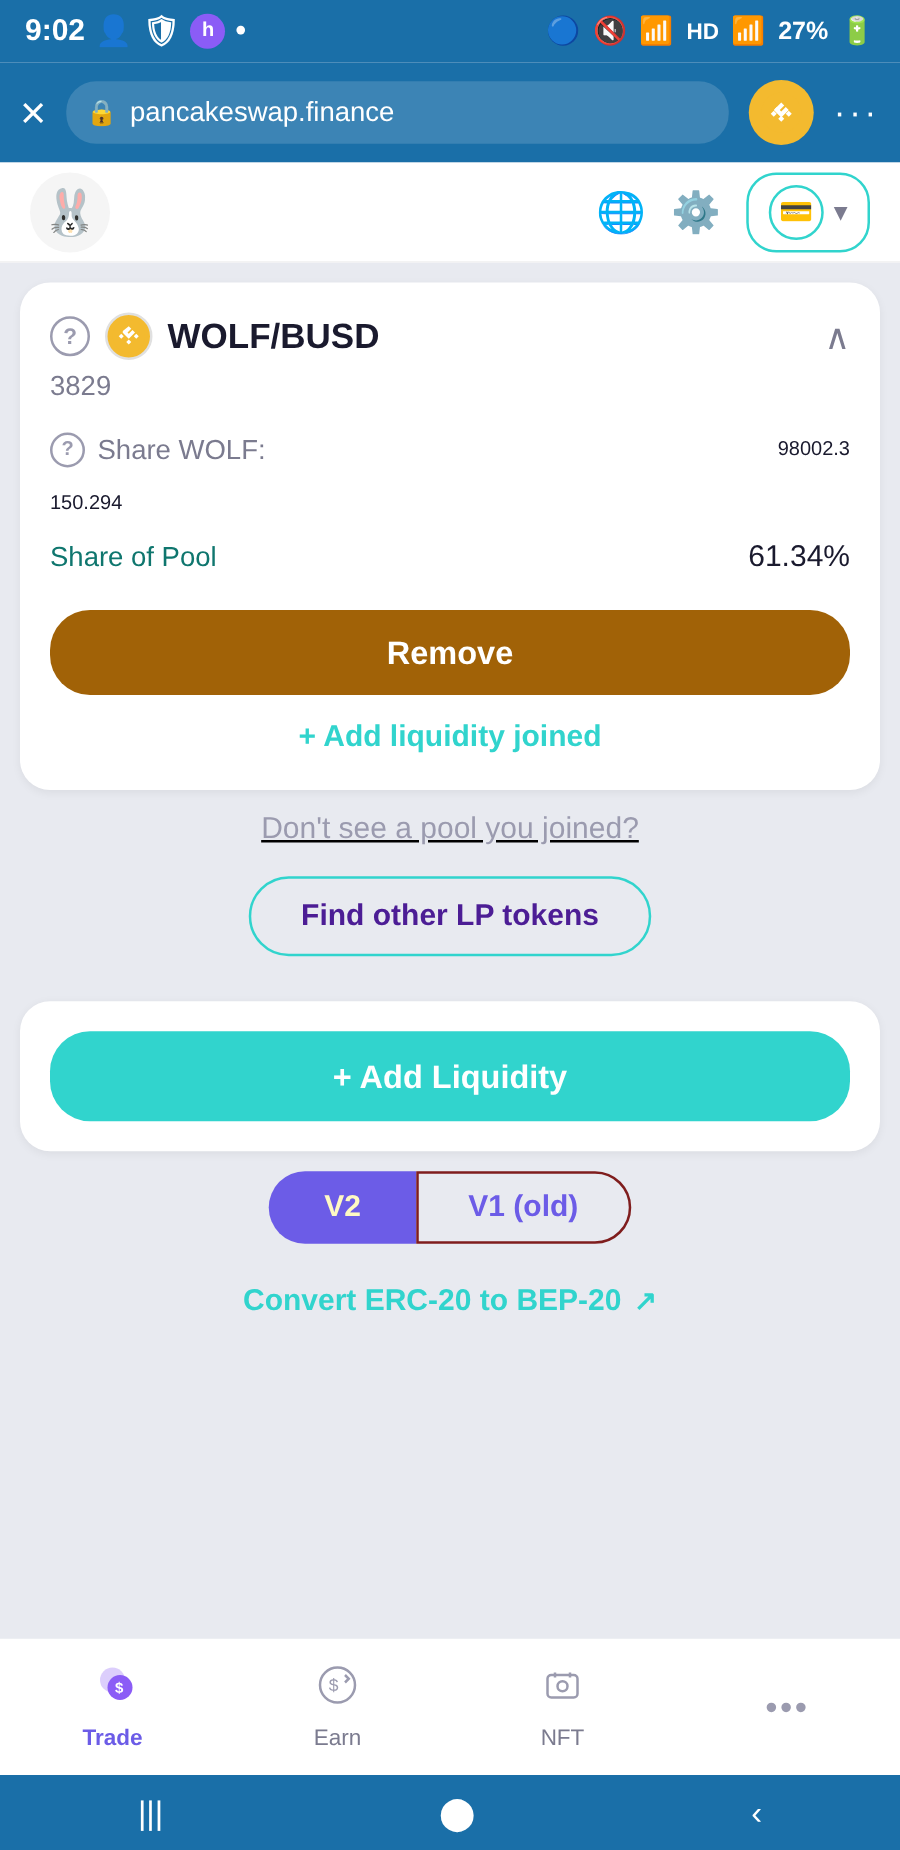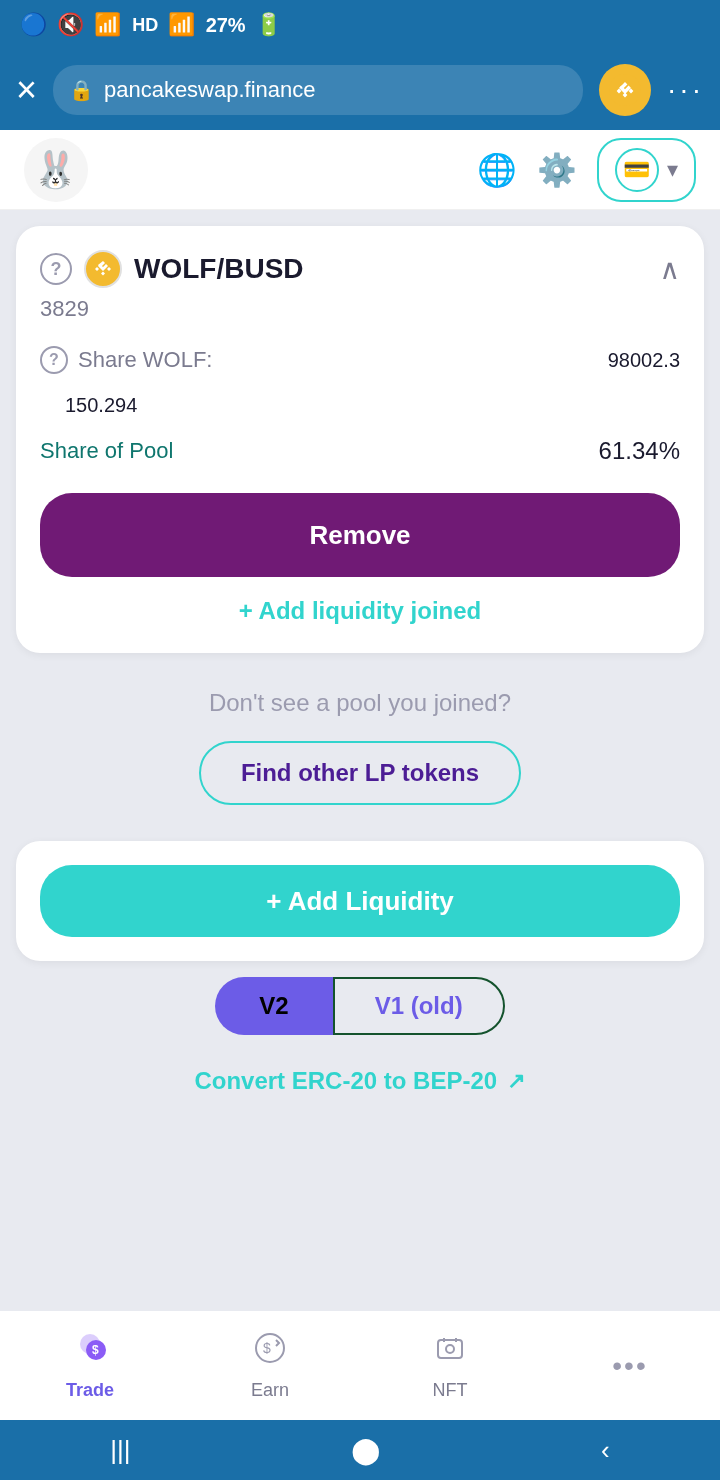--- a/index.html
+++ b/index.html
@@ -175,48 +175,47 @@
       margin-bottom: 20px;
     }
     .pool-detail-label {
       display: flex;
       align-items: center;
       gap: 10px;
       font-size: 22px;
       color: #7b7b8f;
     }
     .pool-detail-value {
-      font-size: 20px;
+      font-size: 16px;
       color: #1a1a2e;
       font-weight: 500;
-      margin-left: 25px;
     }
 
     .share-row {
       display: flex;
       justify-content: space-between;
       align-items: center;
       margin-bottom: 28px;
     }
     .share-label {
       font-size: 22px;
       color: #0f766e;
     }
     .share-value {
       font-size: 24px;
       color: #1a1a2e;
       font-weight: 500;
     }
 
     .remove-btn {
       width: 100%;
-      background: #701a75;
+      background: #a16207;
       border: none;
       border-radius: 32px;
-      height: 84px;
+      height: 68px;
       font-size: 26px;
       font-weight: 700;
       color: white;
       cursor: pointer;
       margin-bottom: 20px;
     }
 
     .add-liquidity-link {
       display: flex;
       align-items: center;
@@ -225,21 +224,22 @@
       color: #31d4cd;
       font-size: 24px;
       font-weight: 600;
       cursor: pointer;
       padding-bottom: 4px;
     }
 
     
     .find-pool-section {
       text-align: center;
-      padding: 36px 20px 20px 20px;
+      padding: 17px 20px 20px 20px;
+      text-decoration: underline;
     }
     .find-pool-text {
       font-size: 24px;
       color: #9b9baf;
       margin-bottom: 24px;
     }
     .find-lp-btn {
       background: transparent;
       border: 2.5px solid #31d4cd;
       border-radius: 32px;
@@ -286,29 +286,29 @@
     .version-btn {
       height: 58px;
       padding: 0 40px;
       border: none;
       font-size: 24px;
       font-weight: 700;
       cursor: pointer;
     }
     .version-v2 {
       background: #6c5ce7;
-      color: #000000;
+      color: #fef9c3;
       border-radius: 32px 0 0 32px;
       padding: 0 44px;
     }
     .version-v1 {
       background: #e8eaf0;
       color: #6c5ce7;
       border-radius: 0 32px 32px 0;
-      border: 2px solid #14532d;
+      border: 2px solid #7f1d1d;
     }
 
     
     .convert-section {
       text-align: center;
       padding: 16px 0 24px 0;
     }
     .convert-link {
       color: #31d4cd;
       font-size: 24px;
@@ -368,20 +368,27 @@
       cursor: pointer;
     }
 
     
     .bottom-spacer { height: 170px; }
   </style>
 </head>
 <body>
 
 <div class="status-bar">
+  <div class="status-left">
+    <span>9:02</span>
+    <span>👤</span>
+    <span>🛡</span>
+    <span style="background:#8b5cf6;border-radius:50%;width:28px;height:28px;display:inline-flex;align-items:center;justify-content:center;font-size:16px;color:white;font-weight:bold;">h</span>
+    <span>•</span>
+  </div>
   <div class="status-right">
     <span>🔵</span>
     <span>🔇</span>
     <span>📶</span>
     <span style="font-size:18px;font-weight:600;">HD</span>
     <span>📶</span>
     <span style="font-size:20px;">27%</span>
     <span>🔋</span>
   </div>
 </div>

